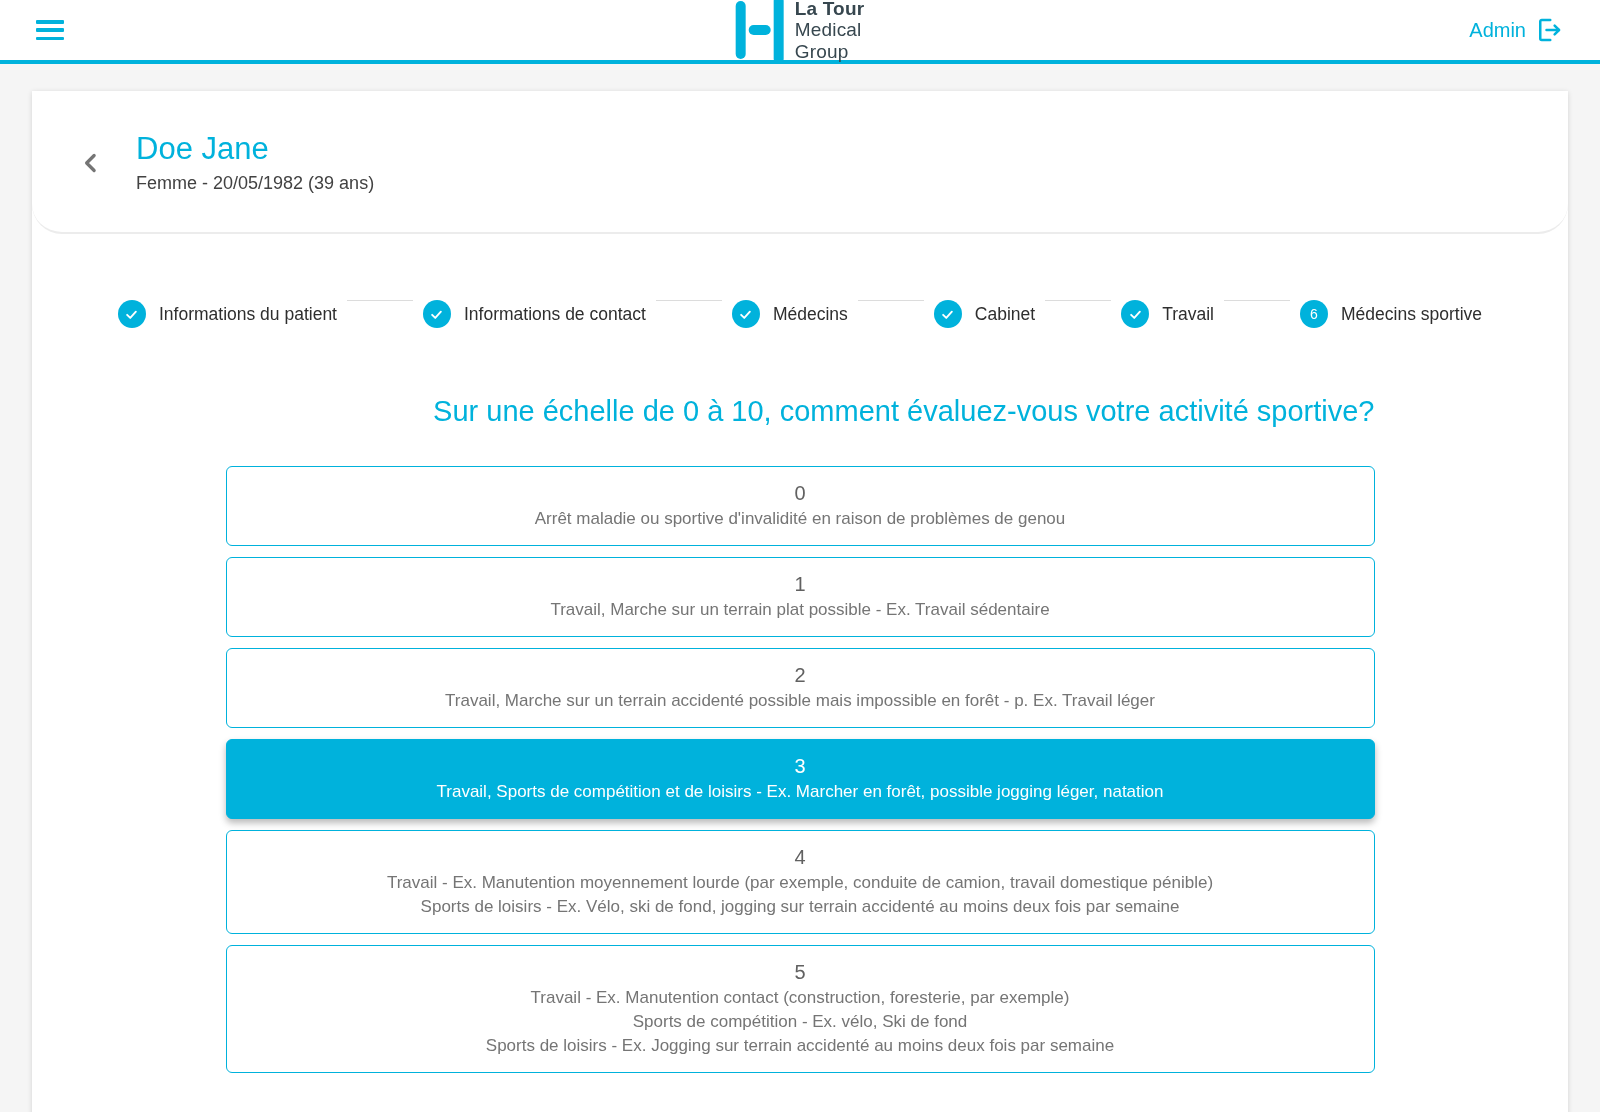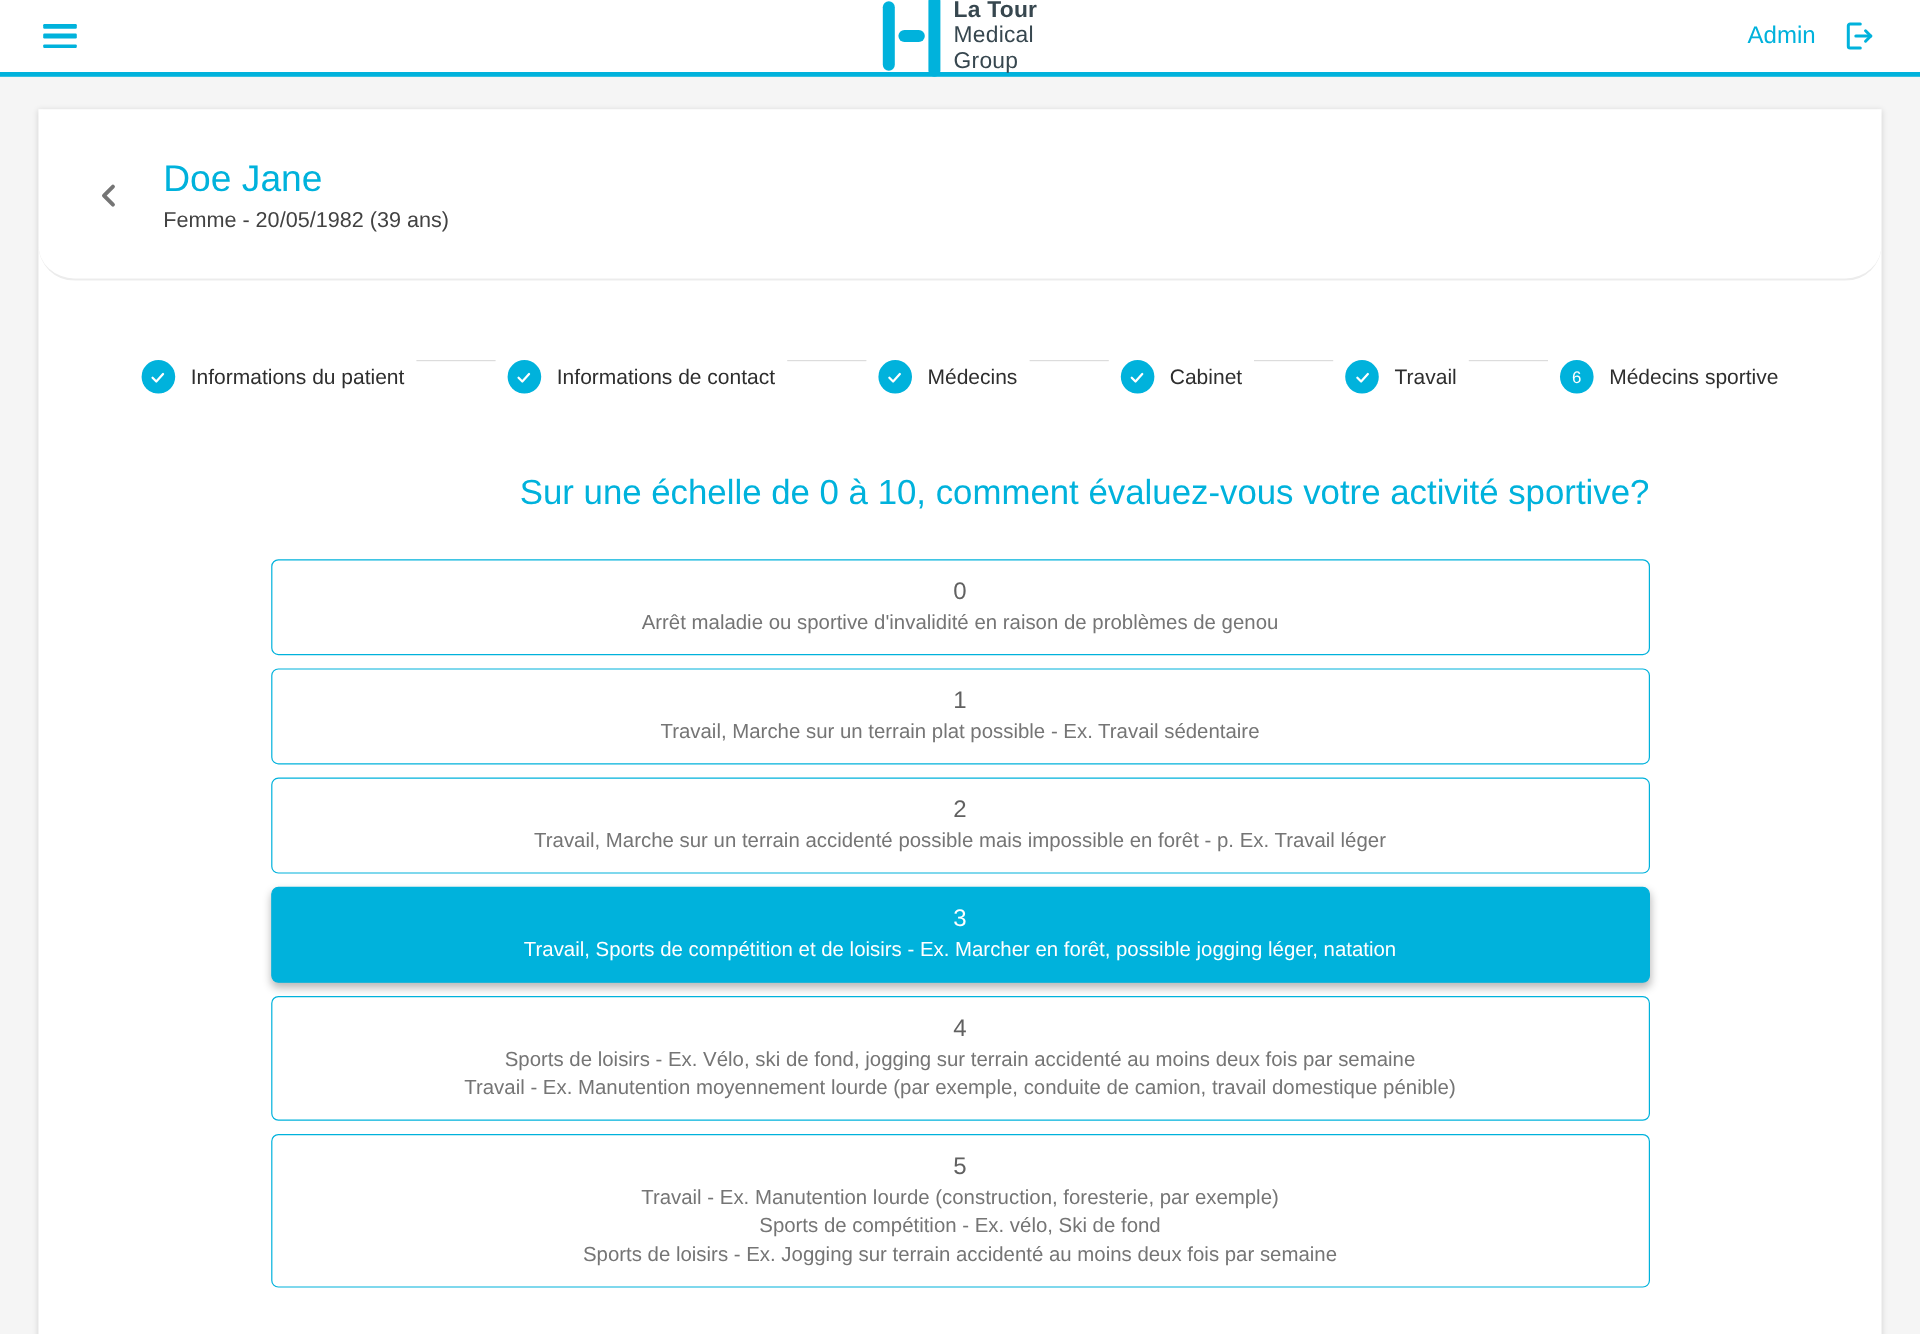--- a/index.html
+++ b/index.html
@@ -33,21 +33,21 @@
     display: flex; align-items: center;
   }
   .logo-h { display: flex; align-items: center; }
   .logo-bar { width: 10px; border-radius: 5px; background: #00b2dc; }
   .logo-bar.left  { height: 58px; }
   .logo-bar.right { height: 68px; }
   .logo-dash { width: 22px; height: 10px; border-radius: 5px; background: #00b2dc; margin: 0 3px; }
   .logo-text { margin-left: 11px; font-size: 19px; line-height: 21.5px; color: #37474f; letter-spacing: 0.2px; }
   .logo-text .l1 { font-weight: bold; }
 
-  .appbar-right { margin-left: auto; display: flex; align-items: center; gap: 21px; justify-content: flex-end; }
+  .appbar-right { margin-left: auto; display: flex; align-items: center; gap: 8px; justify-content: flex-end; }
   .admin-link { font-size: 20px; color: #00b2dc; background: none; border: none; cursor: pointer; font-family: inherit; }
   .logout-btn { background: none; border: none; cursor: pointer; display: flex; align-items: center; padding: 0; }
 
   
   .card {
     margin: 27px 32px 0;
     background: #ffffff;
     box-shadow: 0 1px 5px rgba(0,0,0,0.14);
     min-height: 1200px;
   }
@@ -234,26 +234,26 @@
         <div class="option-line">Travail, Marche sur un terrain accidenté possible mais impossible en forêt - p. Ex. Travail léger</div>
       </button>
 
       <button class="option selected">
         <div class="option-value">3</div>
         <div class="option-line">Travail, Sports de compétition et de loisirs - Ex. Marcher en forêt, possible jogging léger, natation</div>
       </button>
 
       <button class="option">
         <div class="option-value">4</div>
+        <div class="option-line">Travail - Ex. Manutention moyennement lourde (par exemple, conduite de camion, travail domestique pénible)</div>
         <div class="option-line">Sports de loisirs - Ex. Vélo, ski de fond, jogging sur terrain accidenté au moins deux fois par semaine</div>
-        <div class="option-line">Travail - Ex. Manutention moyennement lourde (par exemple, conduite de camion, travail domestique pénible)</div>
       </button>
 
       <button class="option">
         <div class="option-value">5</div>
-        <div class="option-line">Travail - Ex. Manutention lourde (construction, foresterie, par exemple)</div>
+        <div class="option-line">Travail - Ex. Manutention contact (construction, foresterie, par exemple)</div>
         <div class="option-line">Sports de compétition - Ex. vélo, Ski de fond</div>
         <div class="option-line">Sports de loisirs - Ex. Jogging sur terrain accidenté au moins deux fois par semaine</div>
       </button>
 
     </div>
   </section>
 </main>
 
 </body></html>

